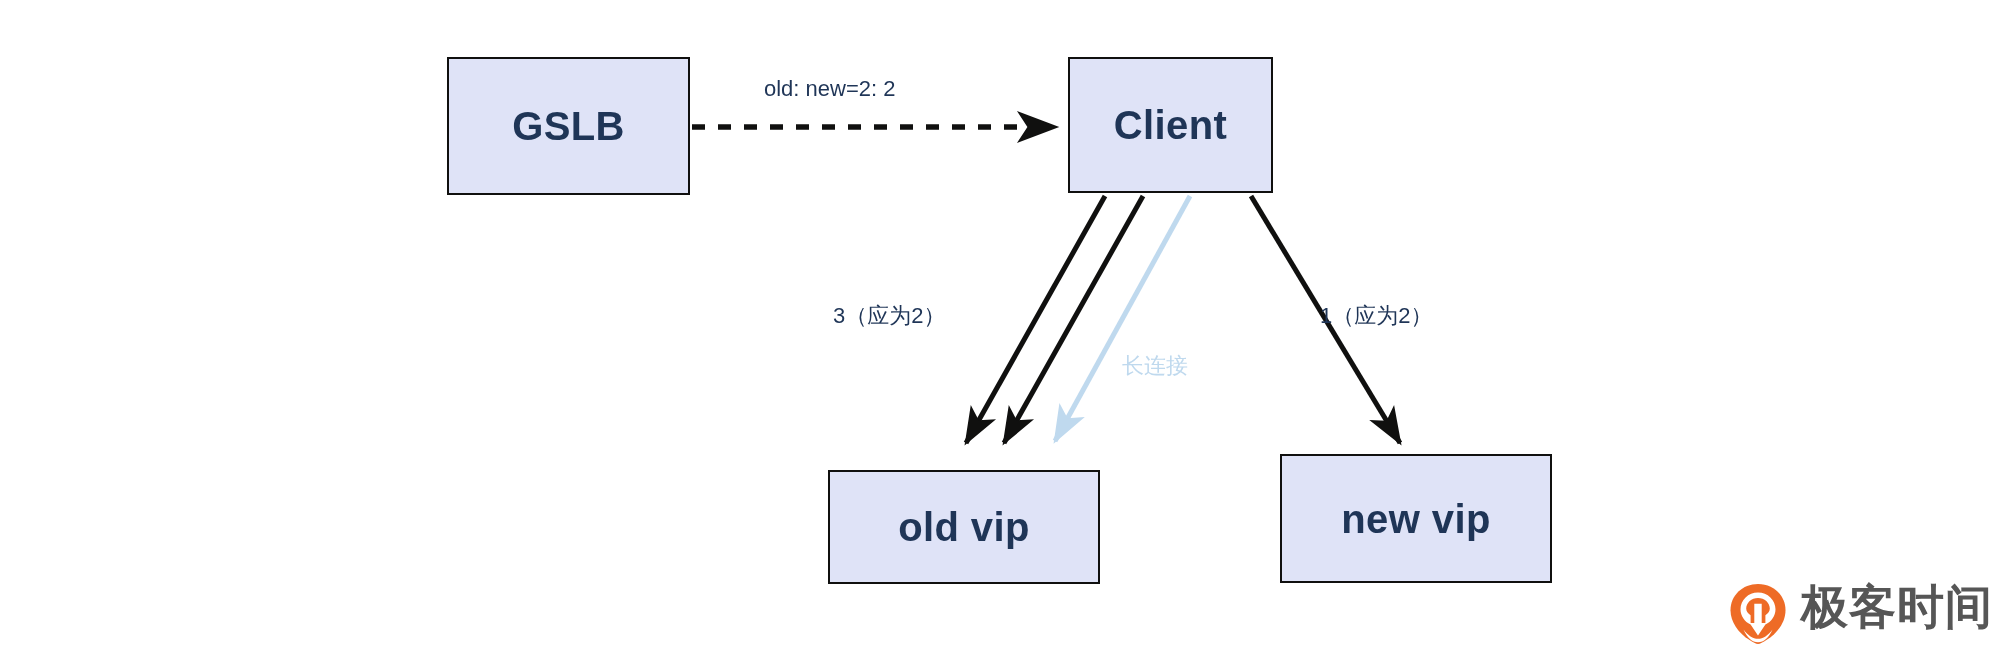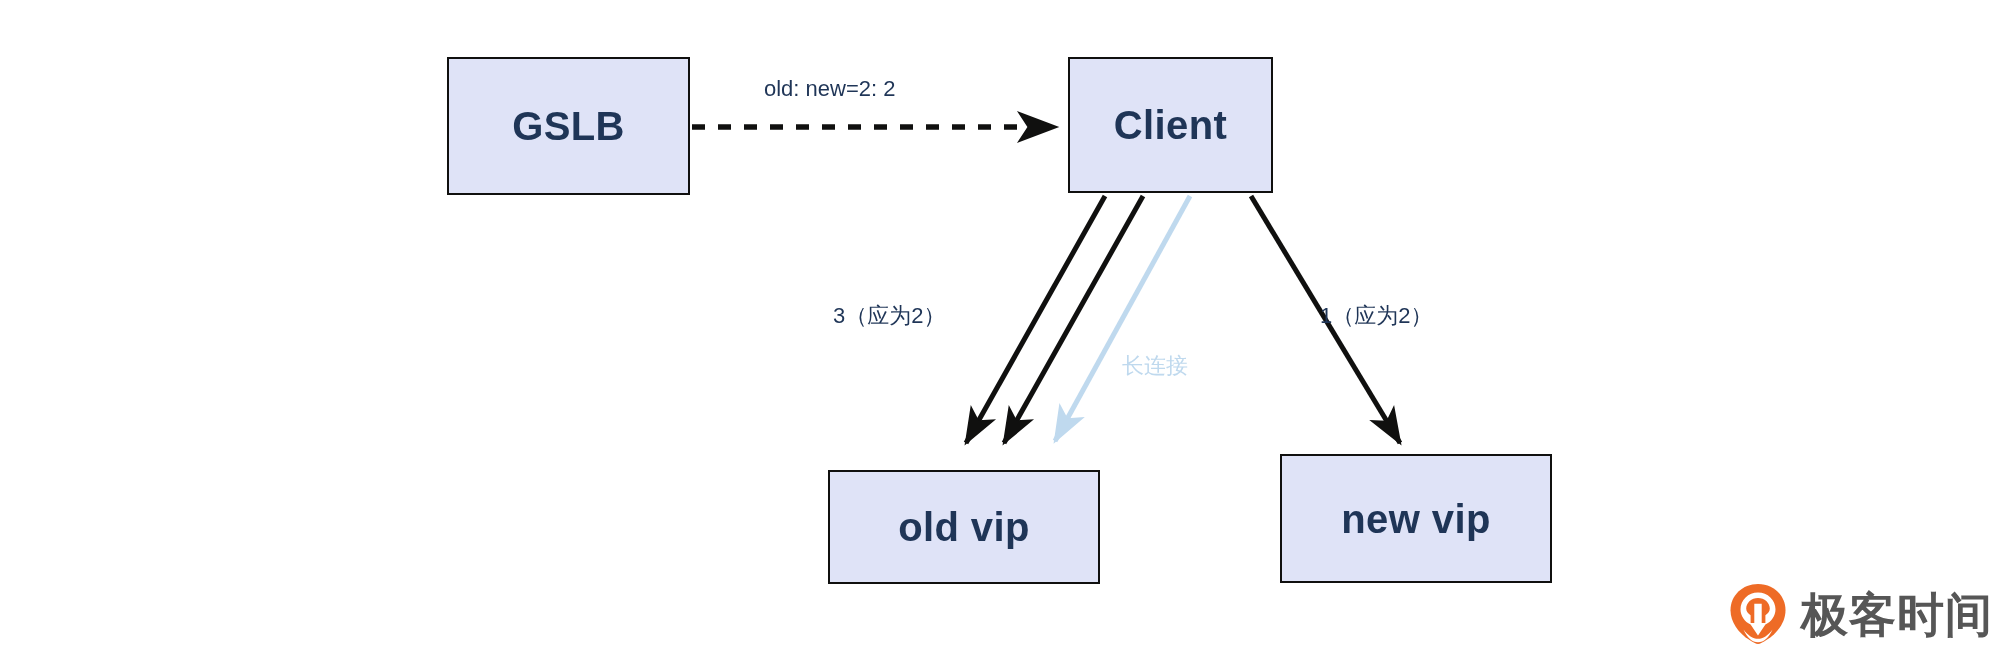--- a/index.html
+++ b/index.html
@@ -51,21 +51,21 @@
     font-family: "Liberation Sans", "DejaVu Sans", sans-serif;
     line-height: 1;
     white-space: nowrap;
   }
   .edge-label.faded {
     color: #bfd9ee;
   }
   #brand {
     position: absolute;
     display: flex;
-    align-items: center;
+    align-items: flex-start;
     gap: 14px;
   }
   #brand-mark {
     width: 58px;
     height: 62px;
     flex: 0 0 auto;
   }
   #brand-text {
     font-size: 47px;
     color: #565656;

